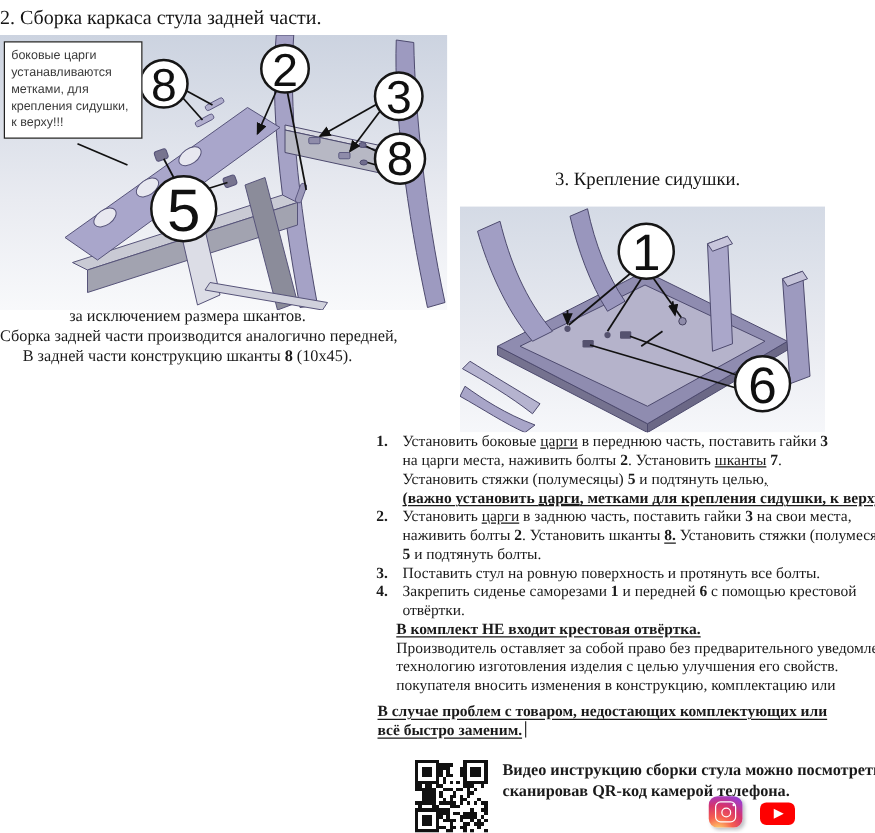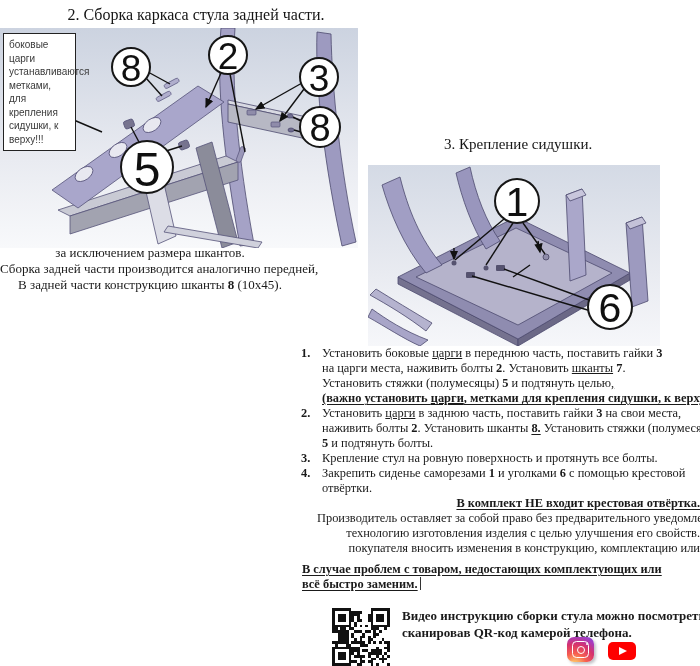--- a/index.html
+++ b/index.html
@@ -4,44 +4,44 @@
 <style>
   html,body{margin:0;padding:0;}
   body{
     width:700px;height:666px;position:relative;background:#ffffff;
     font-family:"Liberation Serif",serif;color:#1a1a1a;overflow:hidden;
   }
   .abs{position:absolute;}
   .nowrap{white-space:nowrap;}
 
   
-  .doc-title{left:0;top:6px;width:392px;text-align:center;font-size:16px;color:#151515;}
+  .doc-title{left:0;top:6px;width:392px;font-size:16px;color:#151515;}
   .sec3-title{left:412px;top:136px;font-size:15px;color:#151515;margin-left:32px;}
 
   
   .diagram{overflow:hidden;}
   .left-diagram{left:0;top:28px;width:358px;height:220px;}
   .right-diagram{left:368px;top:165px;width:292px;height:181px;}
 
   
   .callout{
-    left:3px;top:33px;width:73px;box-sizing:border-box;border:1.5px solid #222;
+    left:3px;top:33px;width:111px;box-sizing:border-box;border:1.5px solid #222;
     background:#fff;padding:4px 5px;font-family:"Liberation Sans",sans-serif;
     font-size:10px;line-height:13.5px;color:#3a3a3a;
   }
 
   
   .left-caption{left:0;top:245px;width:300px;text-align:center;font-size:13px;line-height:16px;}
 
   
   .instructions{left:300px;top:346px;width:400px;font-size:12.4px;line-height:15px;}
   .item{position:relative;padding-left:22px;}
   .item .num{position:absolute;left:1px;top:0;font-weight:bold;}
   .ln{white-space:nowrap;}
-  .para{padding-left:17px;white-space:nowrap;text-align:right;}
+  .para{padding-left:17px;white-space:nowrap;}
   .para2{padding-left:2px;white-space:nowrap;}
   .gap{height:6px;}
   .b{font-weight:bold;}
   .bu{font-weight:bold;text-decoration:underline;text-decoration-thickness:1px;text-underline-offset:2px;}
   .rw{text-decoration-line:underline;text-decoration-style:wavy;text-decoration-color:#e03030;text-decoration-thickness:1px;text-underline-offset:1px;text-decoration:underline;}
   .cursor{display:inline-block;width:1.5px;height:13px;background:#333;margin-left:2px;vertical-align:-2px;}
 
   
   .qr{left:331px;top:608px;width:60px;height:58px;}
   .video-text{left:402px;top:607px;font-size:13px;line-height:17px;font-weight:bold;}
@@ -225,26 +225,26 @@
 
   <div class="item">
     <span class="num">2.</span>
     <div class="ln"><span>Установить </span><span class="rw">царги</span><span> в заднюю часть, поставить гайки </span><span class="b">3</span><span> на свои места,</span></div>
     <div class="ln"><span>наживить болты </span><span class="b">2</span><span>. Установить шканты </span><span class="bu">8.</span><span> Установить стяжки (полумесяцы)</span></div>
     <div class="ln"><span class="b">5</span><span> и подтянуть болты.</span></div>
   </div>
 
   <div class="item">
     <span class="num">3.</span>
-    <div class="ln"><span>Крепление стул на ровную поверхность и протянуть все болты.</span></div>
+    <div class="ln"><span>Поставить стул на ровную поверхность и протянуть все болты.</span></div>
   </div>
 
   <div class="item">
     <span class="num">4.</span>
-    <div class="ln"><span> Закрепить сиденье саморезами </span><span class="b">1</span><span> и уголками </span><span class="b">6</span><span> с помощью крестовой</span></div>
+    <div class="ln"><span> Закрепить сиденье саморезами </span><span class="b">1</span><span> и передней </span><span class="b">6</span><span> с помощью крестовой</span></div>
     <div class="ln"><span>отвёртки.</span></div>
   </div>
 
   <div class="para"><span class="bu">В комплект НЕ входит крестовая отвёртка.</span></div>
   <div class="para">Производитель оставляет за собой право без предварительного уведомления</div>
   <div class="para">технологию изготовления изделия с целью улучшения его свойств.</div>
   <div class="para">покупателя вносить изменения в конструкцию, комплектацию или</div>
 
   <div class="gap"></div>
 

